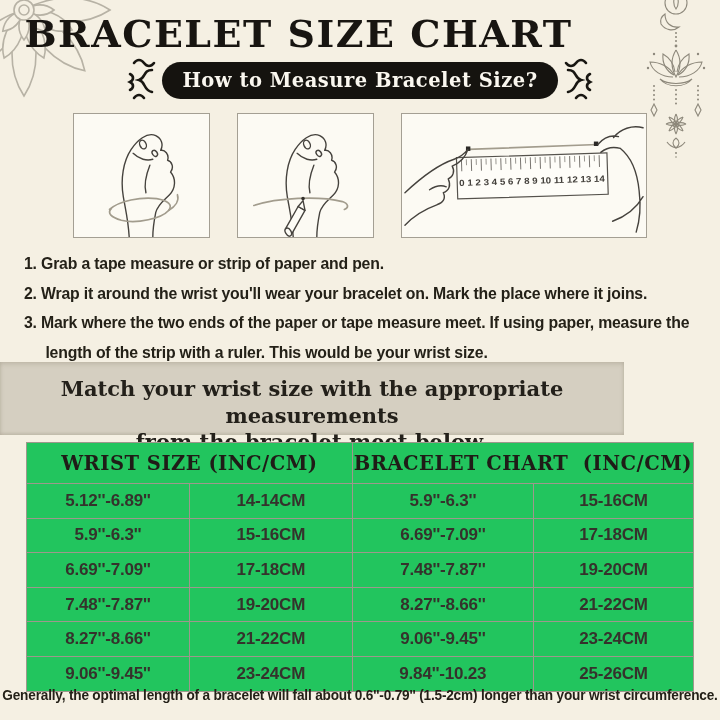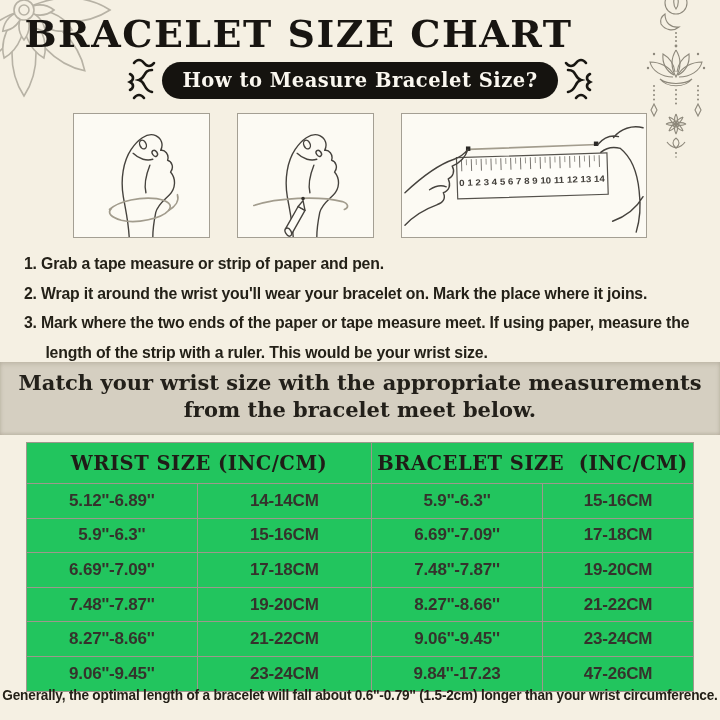--- a/index.html
+++ b/index.html
@@ -23,24 +23,24 @@
   .illus svg{display:block;width:100%;height:100%;}
   .box1{left:73px;width:137px;}
   .box2{left:237px;width:137px;}
   .box3{left:401px;width:246px;}
   
   .instructions{position:absolute;left:24px;top:249px;width:730px;
                 transform:scaleX(0.93);transform-origin:0 0;
                 font-weight:bold;font-size:17px;line-height:29.5px;letter-spacing:-0.2px;color:#242118;}
   .inst{padding-left:23px;text-indent:-23px;}
   
-  .banner{position:absolute;left:0;top:362px;width:720px;height:73px;background:#d5cfc1;
+  .banner{position:absolute;left:0;top:362px;width:624px;height:73px;background:#d5cfc1;
           box-shadow:inset 0 2px 4px rgba(120,110,90,.25), inset 0 -2px 3px rgba(120,110,90,.18);
           text-align:center;font-family:"DejaVu Serif","Liberation Serif",serif;
-          font-weight:bold;font-size:21px;line-height:26.5px;color:#23201a;padding-top:8px;box-sizing:border-box;}
+          font-weight:bold;font-size:21px;line-height:26.5px;color:#23201a;padding-top:14px;box-sizing:border-box;}
   
   table.size-table{position:absolute;left:26px;top:442px;width:668px;border-collapse:collapse;
                    background:#22c55e;}
   .size-table th,.size-table td{border:1px solid #9d988c;text-align:center;}
   .size-table th{height:38px;font-family:"DejaVu Serif","Liberation Serif",serif;
                  font-weight:bold;font-size:19.5px;letter-spacing:0.5px;white-space:pre;color:#1f1c17;}
   .size-table td{height:31.6px;font-weight:bold;font-size:17px;letter-spacing:-0.2px;color:#35322c;}
   
   .footnote{position:absolute;top:687px;left:50%;transform:translateX(-50%) scaleX(0.92);
             white-space:nowrap;font-weight:bold;font-size:14.8px;letter-spacing:-0.2px;color:#242118;}
@@ -231,21 +231,21 @@
   <table class="size-table">
     <colgroup>
         <col style="width:171px">
         <col style="width:175px">
         <col style="width:171px">
         <col style="width:151px">
       </colgroup>
     <tbody>
         <tr>
       <th colspan="2">WRIST SIZE (INC/CM)</th>
-      <th colspan="2">BRACELET SIZE  (INC/CM)</th>
+      <th colspan="2">BRACELET CHART  (INC/CM)</th>
     </tr>
     <tr>
       <td>5.12''-6.89''</td>
       <td>14-14CM</td>
       <td>5.9''-6.3''</td>
       <td>15-16CM</td>
     </tr>
     <tr>
       <td>5.9''-6.3''</td>
       <td>15-16CM</td>
@@ -266,21 +266,21 @@
     </tr>
     <tr>
       <td>8.27''-8.66''</td>
       <td>21-22CM</td>
       <td>9.06''-9.45''</td>
       <td>23-24CM</td>
     </tr>
     <tr>
       <td>9.06''-9.45''</td>
       <td>23-24CM</td>
-      <td>9.84''-17.23</td>
-      <td>47-26CM</td>
+      <td>9.84''-10.23</td>
+      <td>25-26CM</td>
     </tr>
   </tbody>
     </table>
 
   <div class="footnote">Generally, the optimal length of a bracelet will fall about 0.6''-0.79'' (1.5-2cm) longer than your wrist circumference.</div>
 
 </div>
 
 </body></html>

